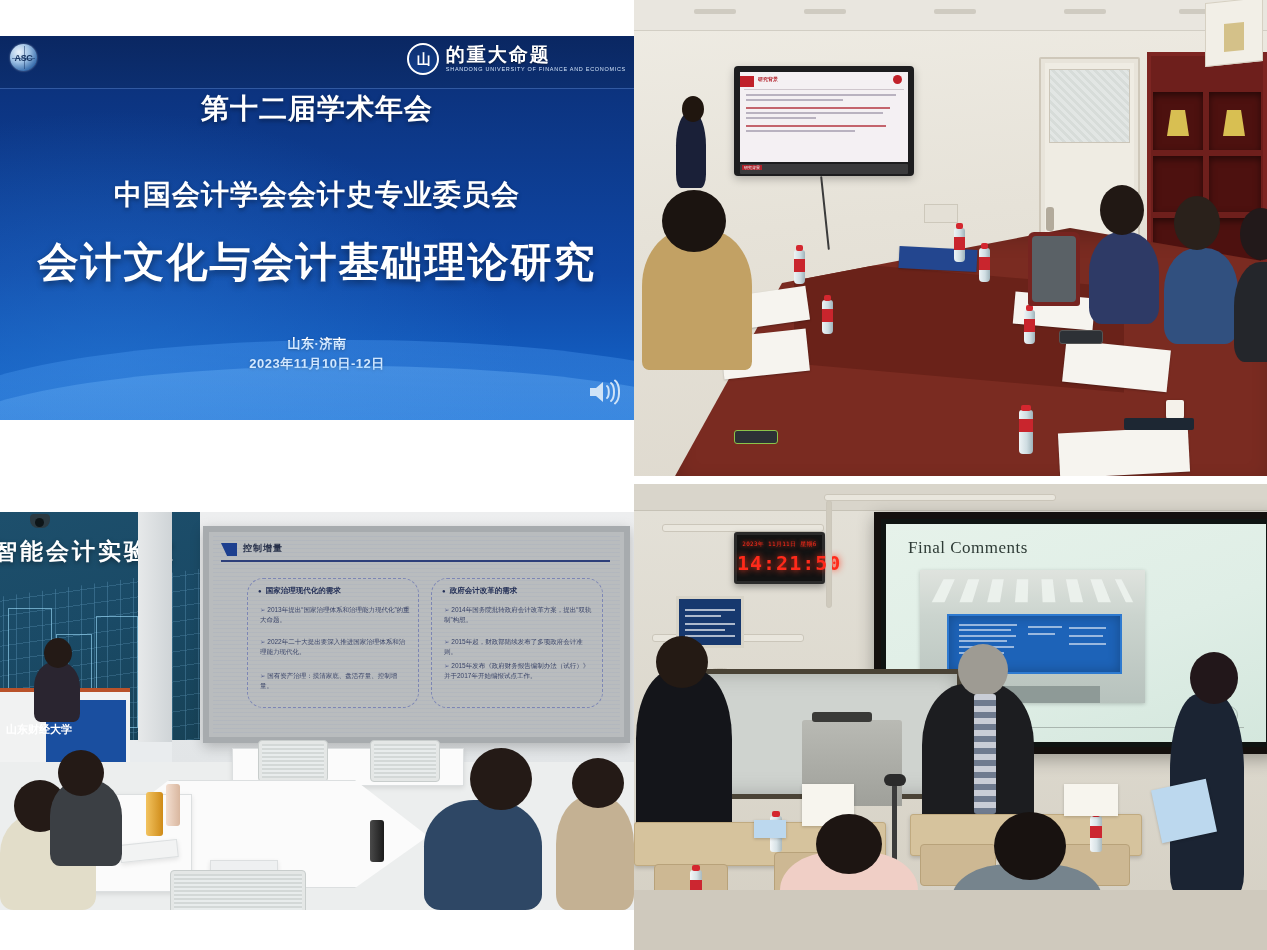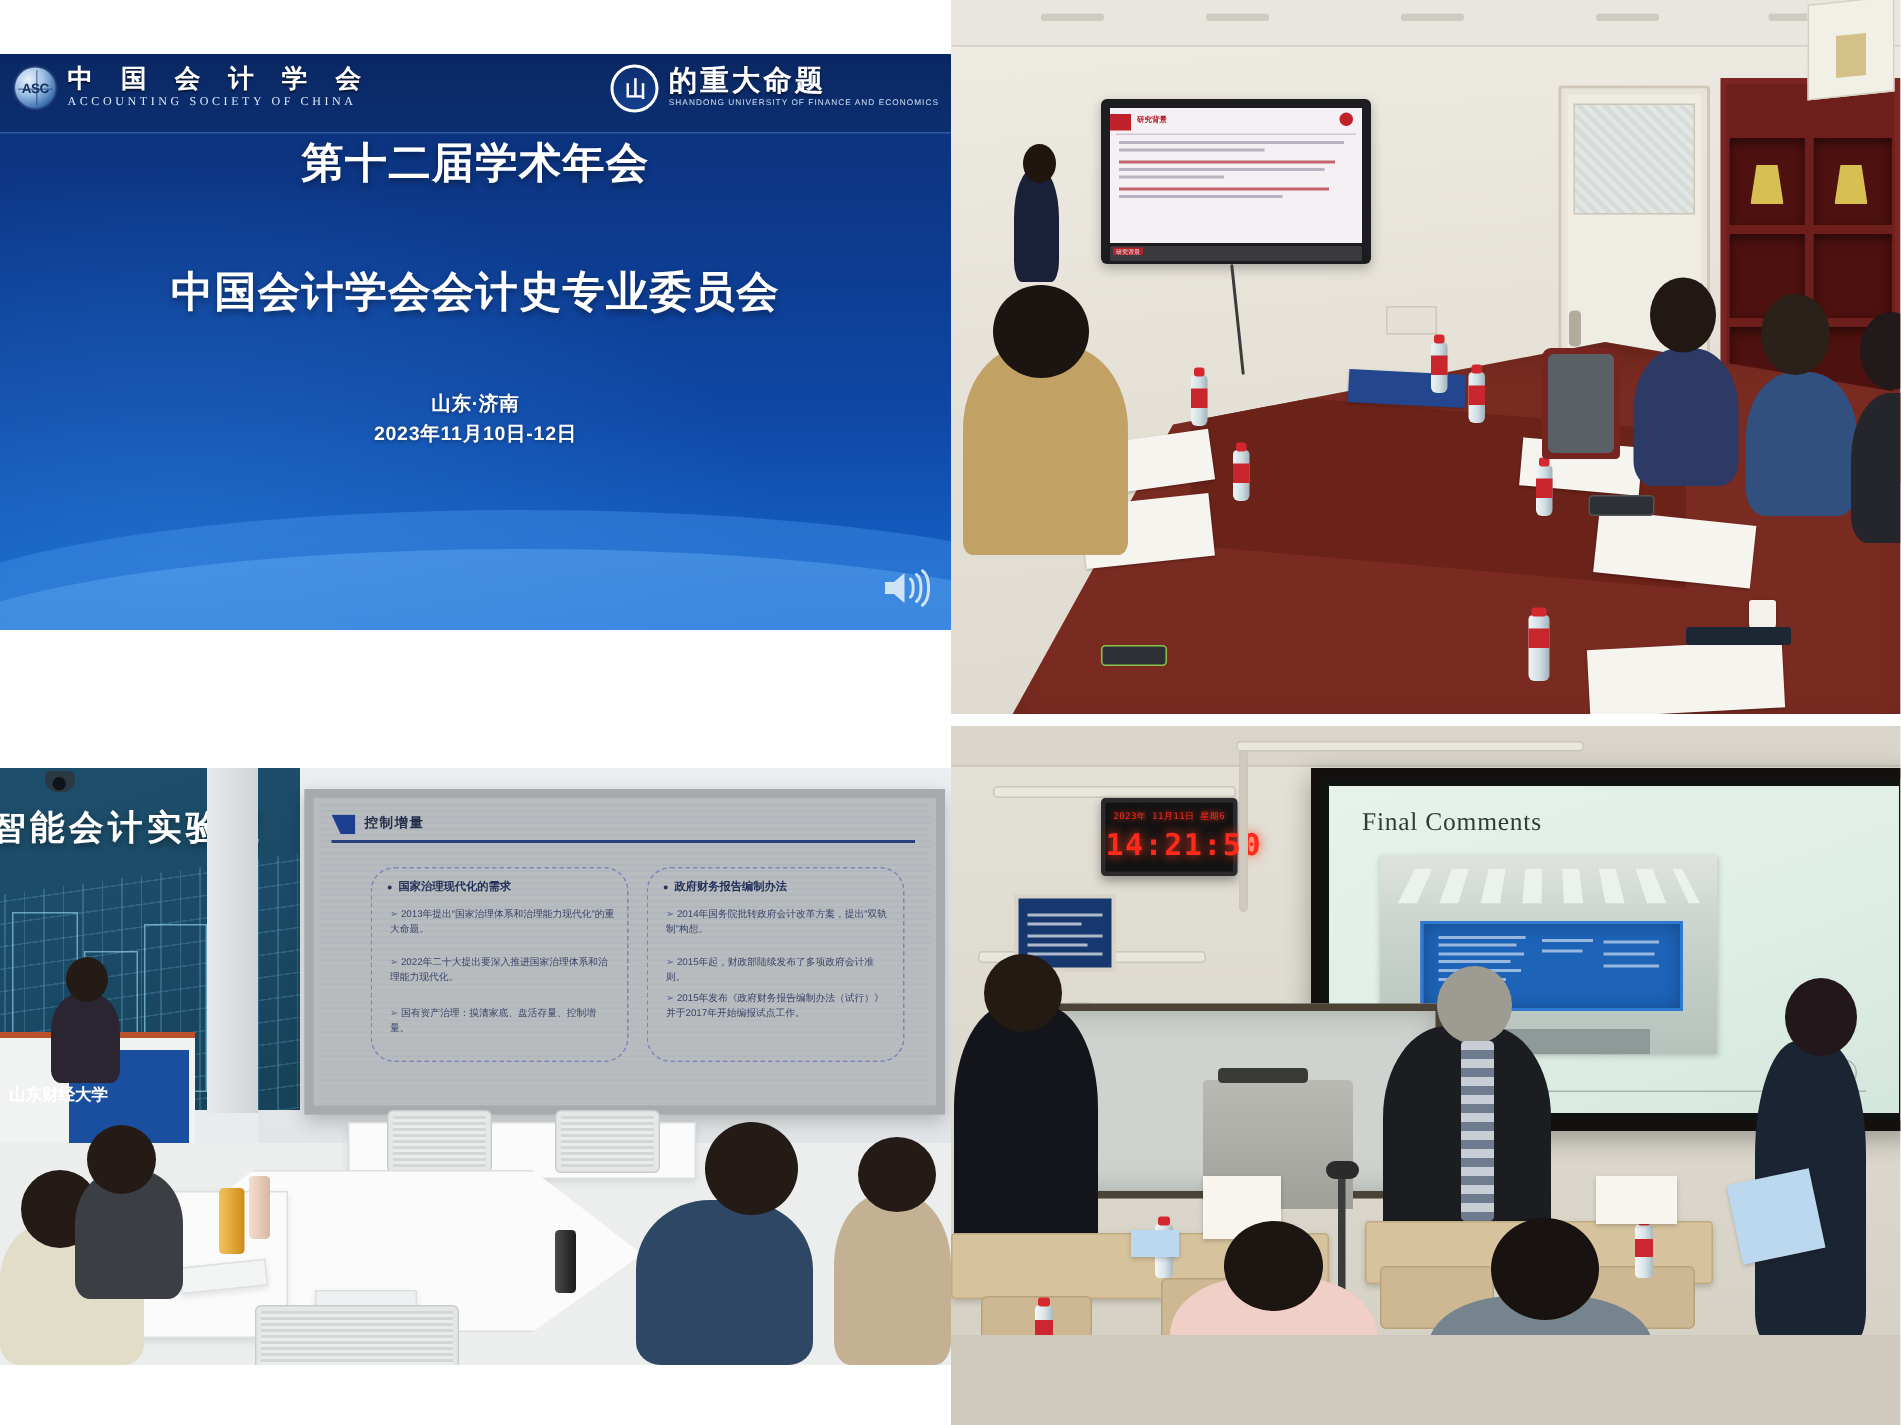--- a/index.html
+++ b/index.html
@@ -208,39 +208,36 @@
 <div class="canvas">
 
   <div class="tile" id="slide-title">
 
     <div class="hdr-band"></div>
 
     <div class="asc-logo">
       <div class="globe">
         <span>ASC</span>
       </div>
-      <div>
-        <div class="asc-cn">中 国 会 计 学 会</div>
-        <div class="asc-en">ACCOUNTING SOCIETY OF CHINA</div>
-      </div>
     </div>
 
     <div class="sdufe">
       <div class="sdufe-mark">
         <i>山</i>
       </div>
       <div>
         <div class="sdufe-cn">的重大命题</div>
         <div class="sdufe-en">SHANDONG UNIVERSITY OF FINANCE AND ECONOMICS</div>
       </div>
     </div>
 
     <div class="slide-body">
       <div class="ln1" style="margin-top:0">第十二届学术年会</div>
       <div class="ln1">中国会计学会会计史专业委员会</div>
+      <div class="ln-big">会计文化与会计基础理论研究</div>
       <div class="ln-place">山东·济南</div>
       <div class="ln-place" style="margin-top:0">2023年11月10日-12日</div>
     </div>
 
     <div class="swoosh"></div>
 
     <svg class="spk" viewBox="0 0 34 28">
       <path d="M4 10h6l7-6v20l-7-6H4z" fill="#cfe3f7"></path>
       <path d="M21 8c2.4 1.8 2.4 10.2 0 12" stroke="#cfe3f7" stroke-width="2" fill="none" stroke-linecap="round"></path>
       <path d="M25 5c4 3.2 4 14.8 0 18" stroke="#cfe3f7" stroke-width="2" fill="none" stroke-linecap="round"></path>
@@ -354,21 +351,21 @@
         <div class="sl-rule"></div>
 
         <div class="sl-box l">
           <div class="sl-h">国家治理现代化的需求</div>
           <div class="sl-li" style="top:26px">2013年提出“国家治理体系和治理能力现代化”的重大命题。</div>
           <div class="sl-li" style="top:58px">2022年二十大提出要深入推进国家治理体系和治理能力现代化。</div>
           <div class="sl-li" style="top:92px">国有资产治理：摸清家底、盘活存量、控制增量。</div>
         </div>
 
         <div class="sl-box r">
-          <div class="sl-h">政府财务报告编制办法</div>
+          <div class="sl-h">政府会计改革的需求</div>
           <div class="sl-li" style="top:26px">2014年国务院批转政府会计改革方案，提出“双轨制”构想。</div>
           <div class="sl-li" style="top:58px">2015年起，财政部陆续发布了多项政府会计准则。</div>
           <div class="sl-li" style="top:82px">2015年发布《政府财务报告编制办法（试行）》并于2017年开始编报试点工作。</div>
         </div>
       </div>
     </div>
 
     <div class="lab-podium">
         <b></b>
       </div>

